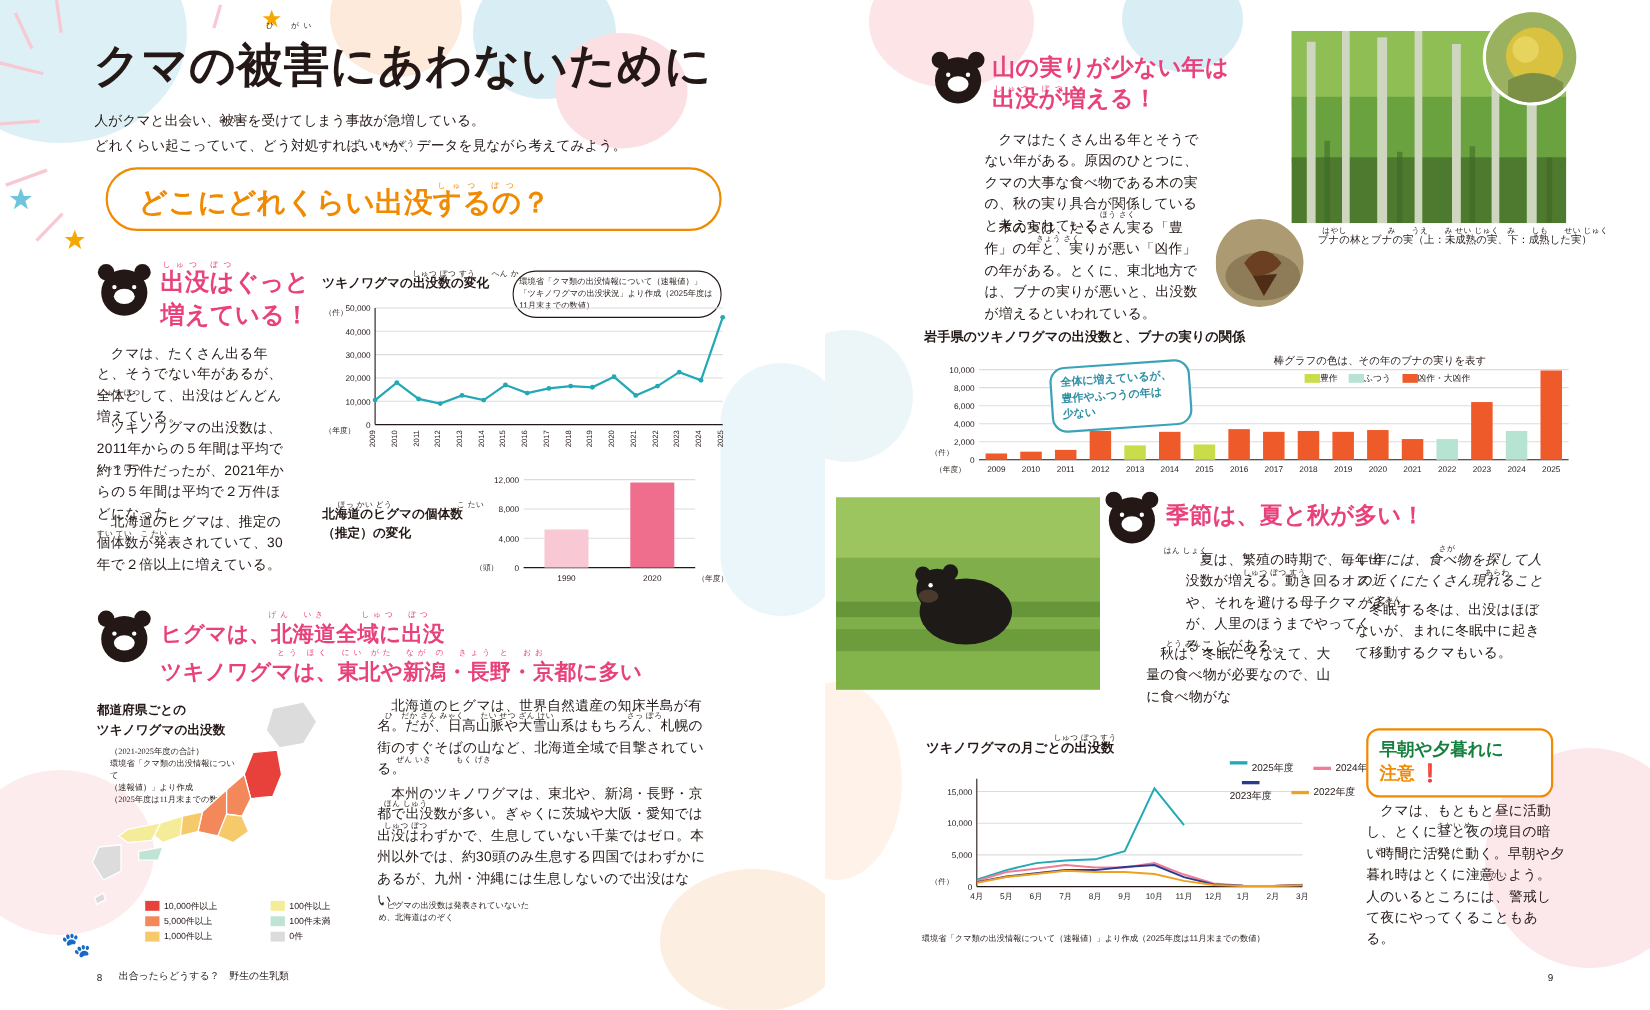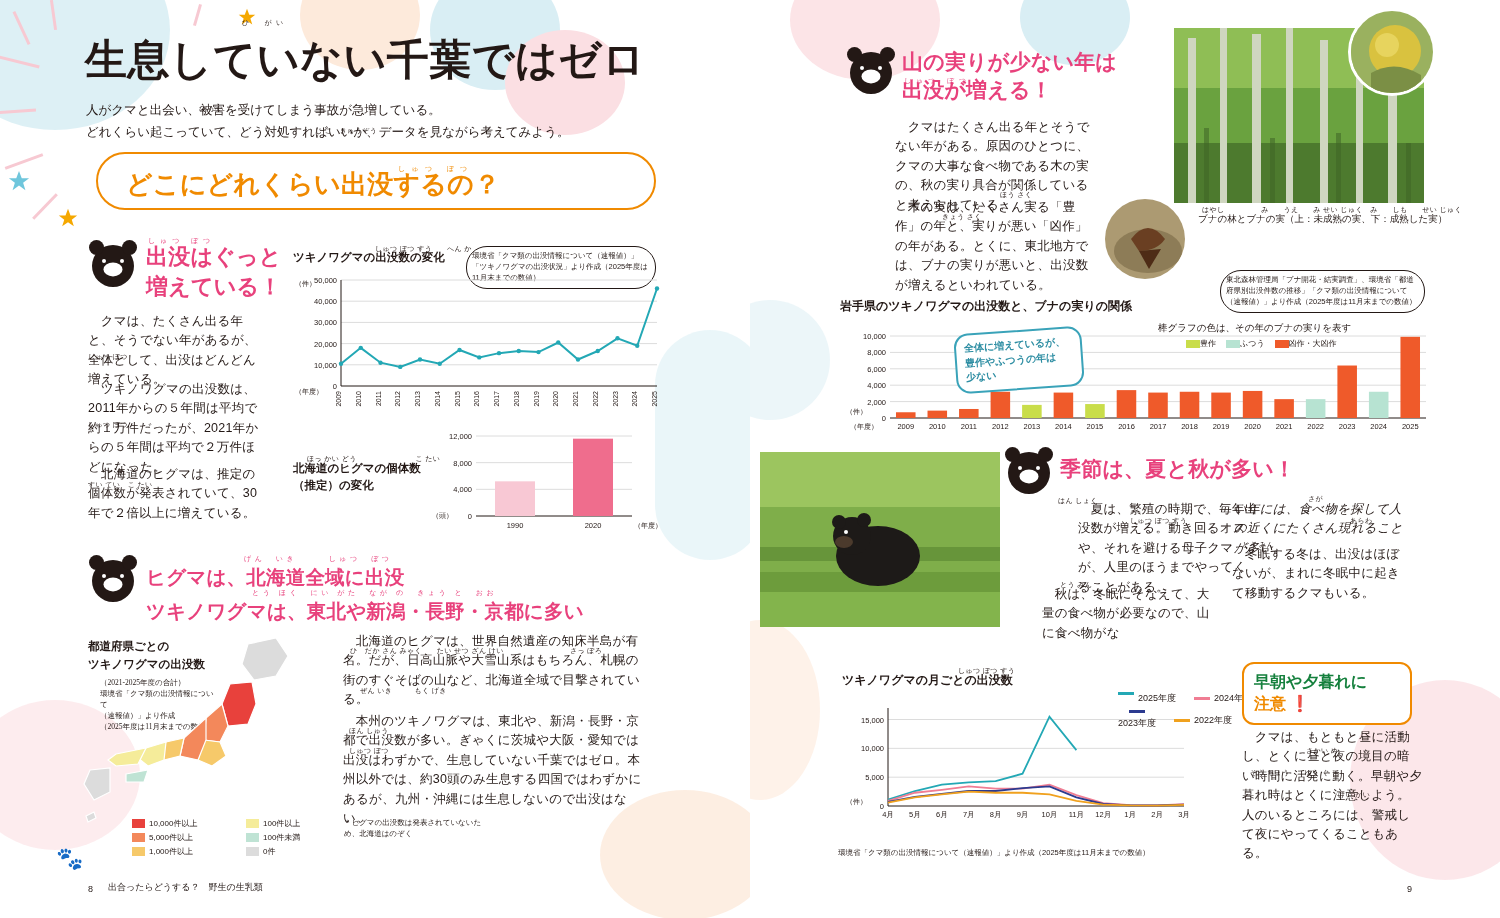--- a/index.html
+++ b/index.html
@@ -124,21 +124,21 @@
       <polygon points="12,1 15,9 23,9 16.5,14 19,22 12,17 5,22 7.5,14 1,9 9,9" fill="#6fc6dc"></polygon>
     </svg>
   <svg class="star" style="left:58px; top:208px;" width="20" height="20" viewBox="0 0 24 24">
       <polygon points="12,1 15,9 23,9 16.5,14 19,22 12,17 5,22 7.5,14 1,9 9,9" fill="#f5a800"></polygon>
     </svg>
   <svg class="star" style="left:238px; top:8px;" width="18" height="18" viewBox="0 0 24 24">
       <polygon points="12,1 15,9 23,9 16.5,14 19,22 12,17 5,22 7.5,14 1,9 9,9" fill="#f5a800"></polygon>
     </svg>
 
   <div class="ruby" style="left:242px; top:18px; letter-spacing:.6em;">ひ　がい</div>
-  <h1 class="title">生息していない千葉ではゼロ</h1>
+  <h1 class="title">クマの被害にあわないために</h1>
 
   <div class="t lead">
     <div>人がクマと出会い、被害を受けてしまう事故が急増している。</div>
     <div>どれくらい起こっていて、どう対処すればいいか、データを見ながら考えてみよう。</div>
   </div>
   <div class="ruby" style="left:199px; top:104px;">ひ がい</div>
   <div class="ruby" style="left:315px; top:126px;">じ こ　きゅうぞう</div>
 
   <div class="pill">
     <div class="pt">どこにどれくらい出没するの？</div>
@@ -389,21 +389,20 @@
     <svg width="86" height="86" viewBox="0 0 86 86">
       <rect width="86" height="86" fill="#ac9a72"></rect>
       <ellipse cx="43" cy="52" rx="34" ry="22" fill="#8d7c57"></ellipse>
       <path d="M26 40 Q43 18 60 40 Q52 52 34 52 Z" fill="#6a3f22"></path>
       <path d="M34 52 L44 70 L56 50 Z" fill="#4e2c16"></path>
     </svg>
   </div>
   <div class="cap" style="left:448px; top:212px;">ブナの林とブナの実（上：未成熟の実、下：成熟した実）</div>
   <div class="ruby" style="left:452px; top:205px;">はやし　　　　　み　　うえ　　み せい じゅく　み　　しも　　せい じゅく</div>
 
-  <div class="t srcbox src" style="left:470px; top:270px; width:205px;">東北森林管理局「ブナ開花・結実調査」、環境省「都道府県別出没件数の推移」「クマ類の出没情報について（速報値）」より作成（2025年度は11月末までの数値）</div>
 
   <div class="t" style="left:90px; top:298px; font-size:12px; font-weight:700;">岩手県のツキノワグマの出没数と、ブナの実りの関係</div>
   <div class="t" style="left:408px; top:322px; font-size:9.5px;">棒グラフの色は、その年のブナの実りを表す</div>
 
   <div class="lgd" style="left:436px; top:338px;">
     <span class="sw" style="background:#c9dd4a"></span>
       <span>豊作</span>
     <span style="width:10px"></span>
     <span class="sw" style="background:#b7e3d2"></span>
       <span>ふつう</span>

